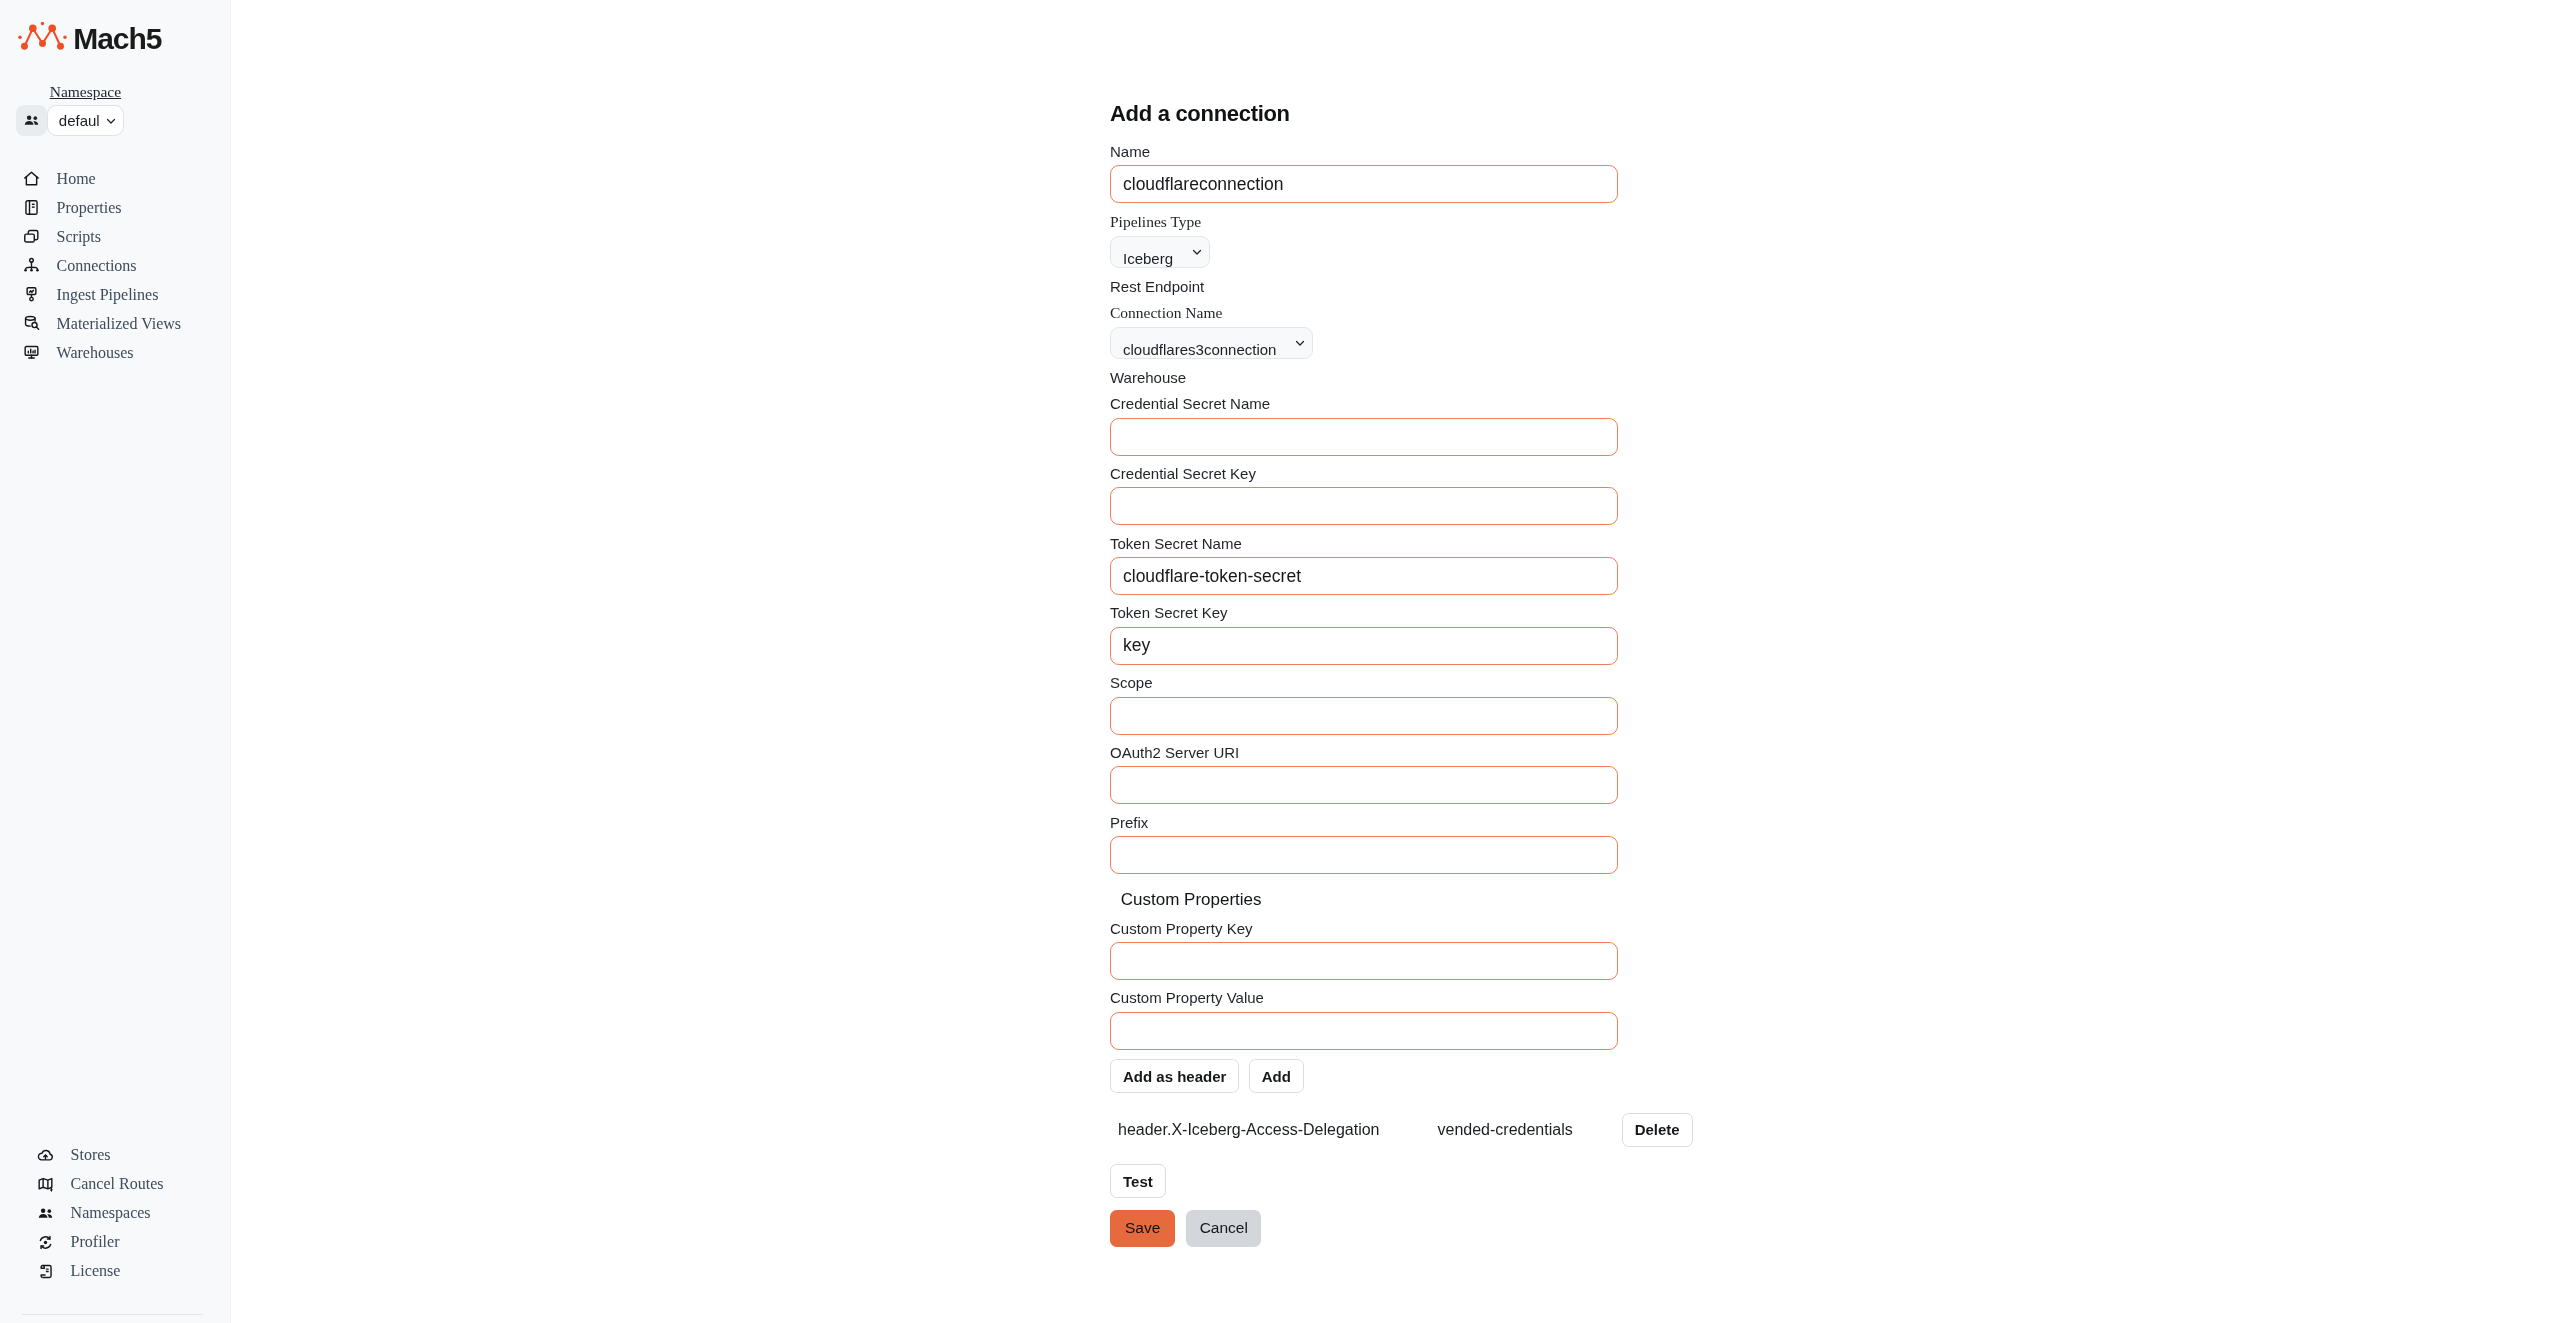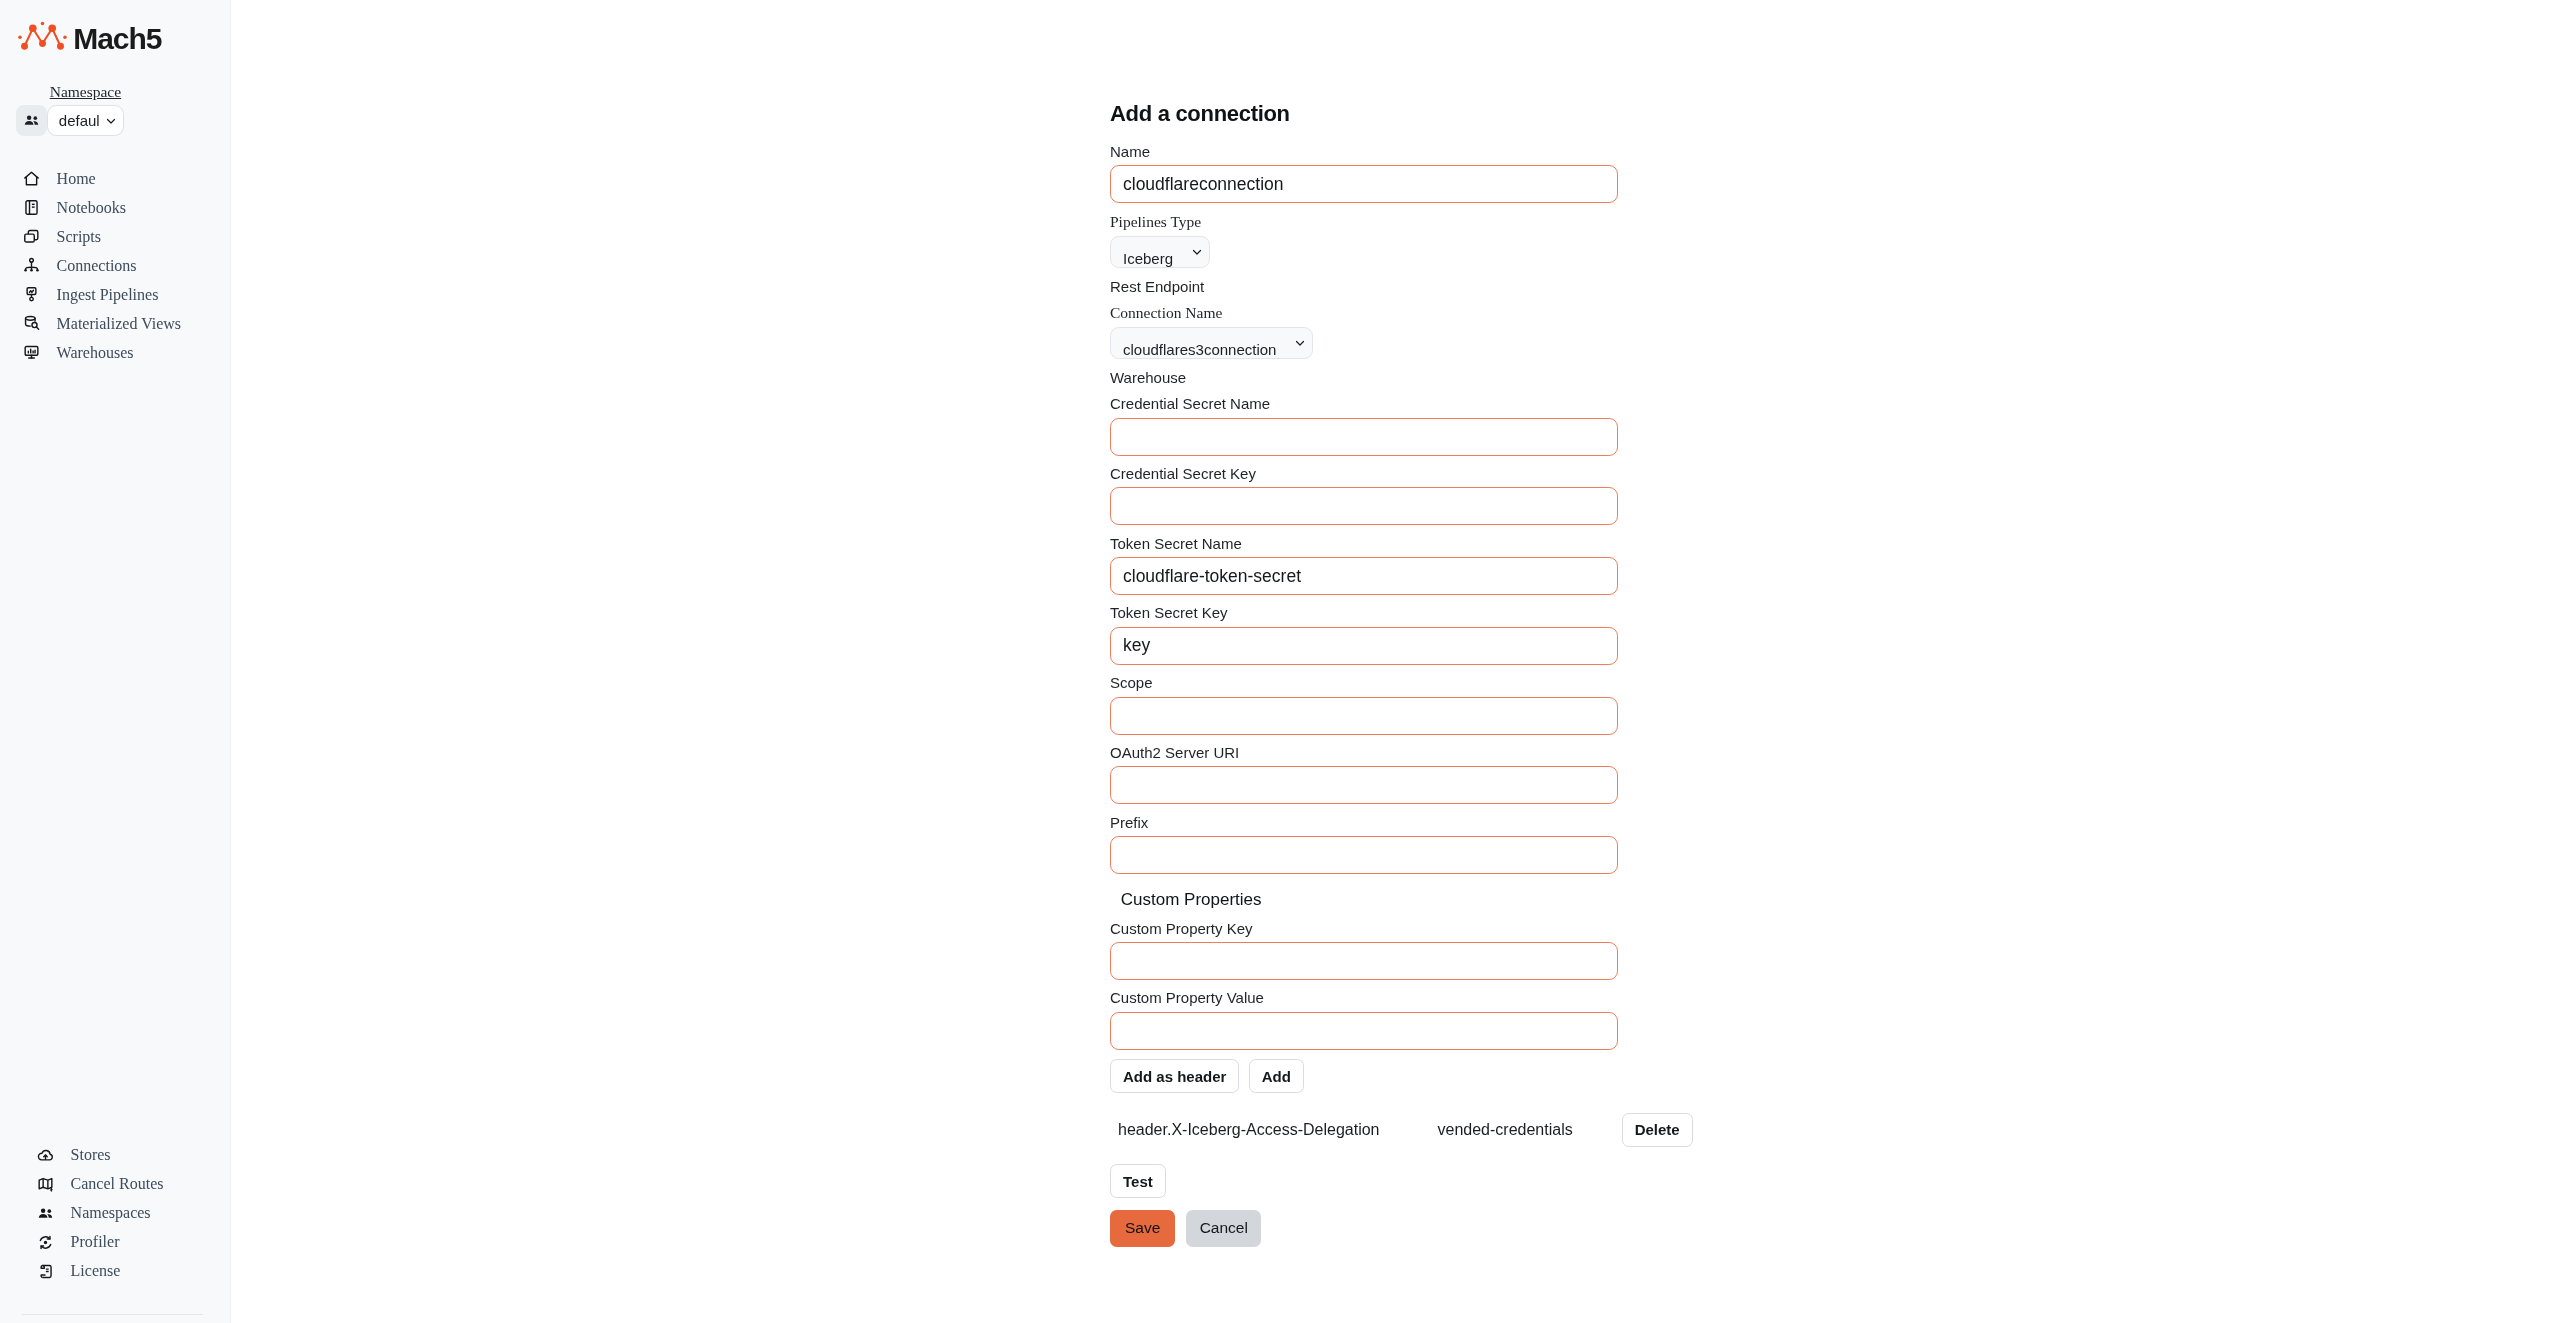--- a/index.html
+++ b/index.html
@@ -130,21 +130,21 @@
         </svg>
       <span class="nav-label">Home</span>
     </div>
     <div class="nav-item">
       <svg viewBox="0 0 24 24" fill="none" stroke="currentColor" stroke-width="1.8">
           <rect x="5" y="3.5" width="14" height="17" rx="2"></rect>
           <line x1="9.5" y1="3.5" x2="9.5" y2="20.5"></line>
           <line x1="12.5" y1="8" x2="16" y2="8"></line>
           <line x1="12.5" y1="11.5" x2="16" y2="11.5"></line>
         </svg>
-      <span class="nav-label">Notebooks</span>
+      <span class="nav-label">Properties</span>
     </div>
     <div class="nav-item">
       <svg viewBox="0 0 24 24" fill="none" stroke="currentColor" stroke-width="1.8" stroke-linejoin="round">
           <rect x="3.5" y="9" width="12" height="10" rx="2"></rect>
           <path d="M8 9 V6.5 A2 2 0 0 1 10 4.5 H18 A2 2 0 0 1 20 6.5 V14 A2 2 0 0 1 18 16 H15.5"></path>
         </svg>
       <span class="nav-label">Scripts</span>
     </div>
     <div class="nav-item">
       <svg viewBox="0 0 24 24" fill="none" stroke="currentColor" stroke-width="1.8" stroke-linecap="round">

